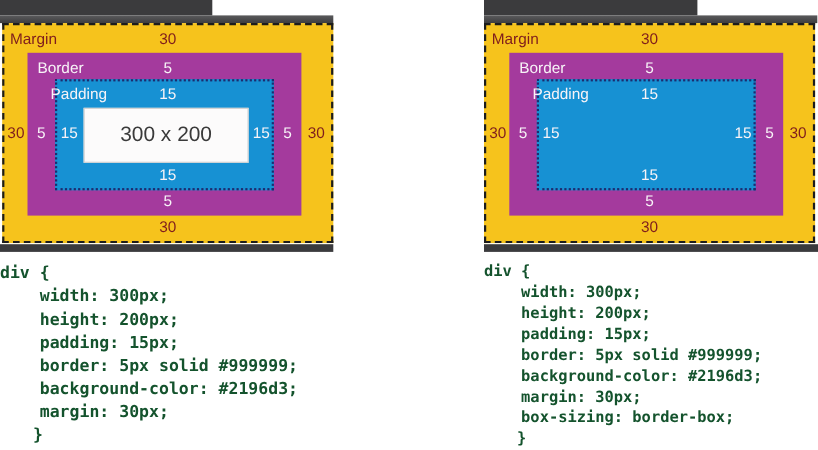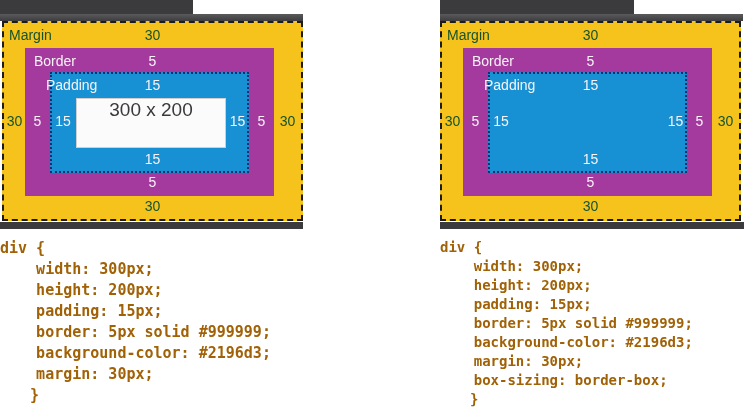--- a/index.html
+++ b/index.html
@@ -21,40 +21,40 @@
   .diagram { position:absolute; top:21px; width:301px; height:200px; box-sizing:border-box;
              border:2px dashed #1c1c1c; background:#f6c31c; }
   .panel.left .diagram { left:2px; }
   .panel.right .diagram { left:0; }
 
   .box-border  { position:absolute; left:21px; top:25px; width:249px; height:148px; background:#a43a9d; }
   .box-padding { position:absolute; left:46px; top:49px; width:199px; height:101px; box-sizing:border-box;
                  border:2px dotted #1d2b6e; background:#1791d3; }
   .box-content { position:absolute; left:72px; top:75px; width:150px; height:50px; box-sizing:border-box;
                  background:#fcfbfb; border:1px solid #cfcfcf;
-                 display:flex; justify-content:center;
+                 display:flex; align-items:center; justify-content:center;
                  font-size:19px; color:#3a3a3a; }
 
   .lbl { position:absolute; font-size:14px; line-height:15px; white-space:nowrap; }
-  .dark  { color:#14532d; }
+  .dark  { color:#7f1d1d; }
   .light { color:#f7f3f7;text-align:center; }
   .ctr { left:0; right:0; text-align:center; }
 
   .margin-label  { left:5px;  top:5px; }
   .border-label  { left:30px; top:31px; }
   .padding-label { left:42px; top:55px; }
   .v-top-30 { top:5px; }  .v-top-5 { top:31px; } .v-top-15 { top:55px; }
   .mid { top:50%; transform:translateY(-50%); text-align:center; }
   .v-l-30 { left:0px;   width:21px; } .v-l-5 { left:21px;  width:25px; } .v-l-15 { left:46px;  width:26px; }
   .v-r-15 { left:222px; width:23px; } .v-r-5 { left:245px; width:25px; } .v-r-30 { left:270px; width:27px; }
   .v-b-15 { top:129px; } .v-b-5 { top:152px; } .v-b-30 { top:176px; }
 
   .code { position:absolute; left:0; top:238px;
           font-family:"DejaVu Sans Mono", monospace; font-weight:bold;
-          color:#a16207; white-space:pre; font-size:15px; }
+          color:#14532d; white-space:pre; font-size:15px; }
   .panel.left  .code .line { line-height:21px; }
   .panel.right .code { font-size:14px; }
   .panel.right .code .line { line-height:19px; }
   .code .line:last-child { padding-left:30px; }
 </style>
 </head>
 <body>
 
 <div class="stage">
 

